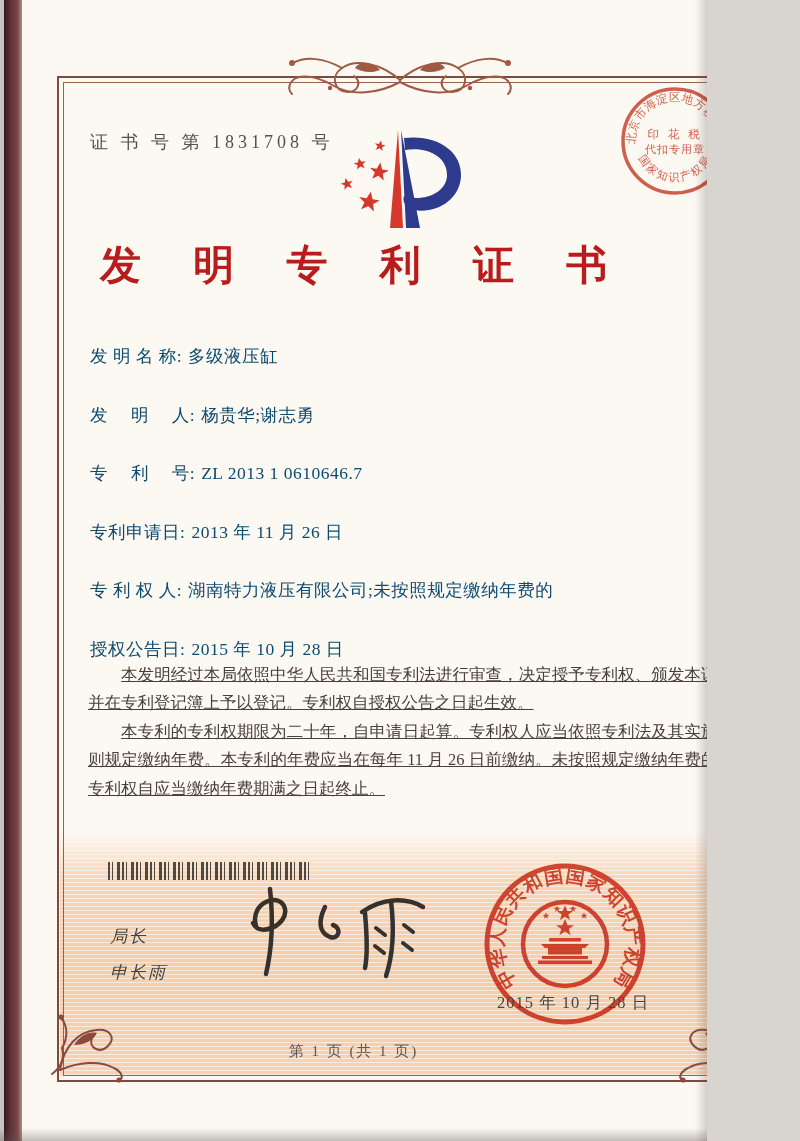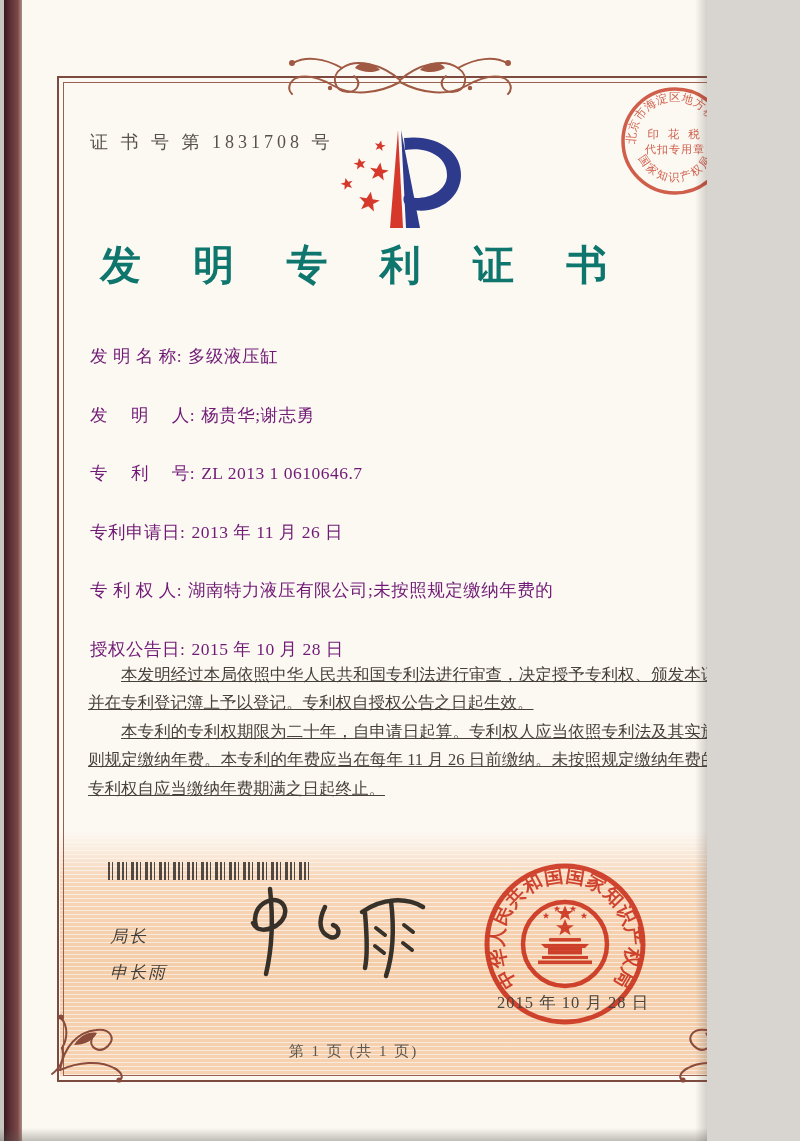--- a/index.html
+++ b/index.html
@@ -21,22 +21,22 @@
        linear-gradient(to bottom,#f8dbc2 0%,#f4cda9 55%,#f6d2b2 100%);}
   
   .frame{position:absolute;left:57px;top:76px;width:688px;height:1002px;
          border:2.5px solid #7d4a40;}
   .frame-inner{position:absolute;inset:4px;border:1px solid #97604f;}
   .ornament{position:absolute;}
   
   .cert-no{position:absolute;left:90px;top:130px;font-size:18px;letter-spacing:4px;color:#575249;}
   .logo{position:absolute;left:330px;top:124px;}
   .title{position:absolute;left:0;right:0;top:238px;text-align:center;font-size:41px;
-         font-weight:600;letter-spacing:21px;text-indent:21px;color:#0f766e;}
-  .fields{position:absolute;left:90px;top:344px;font-size:17.5px;color:#701a75;}
+         font-weight:600;letter-spacing:21px;text-indent:21px;color:#b91c1c;}
+  .fields{position:absolute;left:90px;top:344px;font-size:17.5px;color:#0c4a6e;}
   .field{margin-bottom:34.5px;white-space:nowrap;letter-spacing:.5px;}
   .field .val{margin-left:6px;}
   .paras{position:absolute;left:88px;top:661px;width:646px;font-size:16.5px;
          line-height:28.4px;text-align:justify;color:#474239;}
   .paras p{margin:0;text-indent:2em;text-decoration:underline;}
   .barcode{position:absolute;left:108px;top:862px;width:202px;height:18px;opacity:.8;
      background:repeating-linear-gradient(90deg,#262320 0 2px,rgba(0,0,0,0) 2px 4px,
        #262320 4px 5px,rgba(0,0,0,0) 5px 9px,#262320 9px 12px,rgba(0,0,0,0) 12px 14px);}
   .officer{position:absolute;left:110px;top:925px;font-family:"Liberation Sans","DejaVu Sans",sans-serif;
            font-size:17px;color:#45403a;letter-spacing:2px;}

